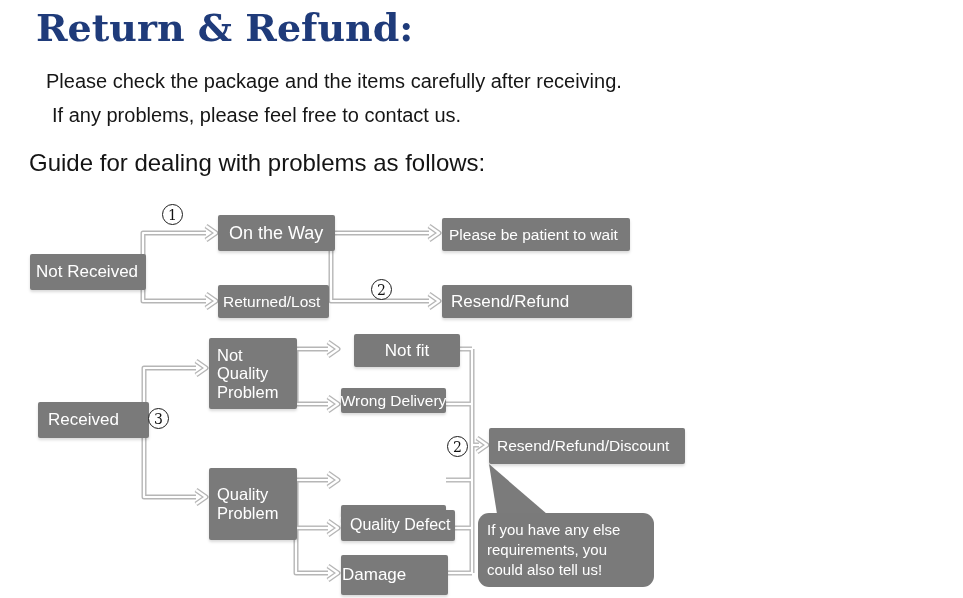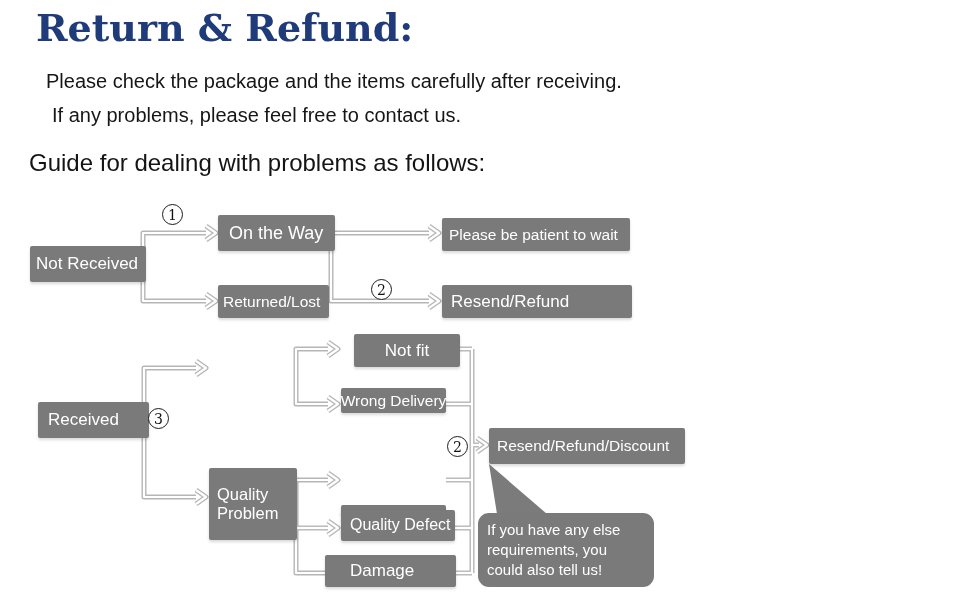--- a/index.html
+++ b/index.html
@@ -85,33 +85,34 @@
         <path fill="none" d="M447,573 H472"></path>
         <path fill="none" d="M472,445 H479"></path>
         <path fill="none" d="M477,438 L487,445 L477,452"></path>
       </g>
     </defs>
     <use href="#net" class="outer"></use>
     <use href="#net" class="inner"></use>
     <polygon class="tail" points="489,464 547,514 497,514"></polygon>
   </svg>
 
-  <div class="box" style="left:30px;top:246px;width:110px;height:36px;padding-left:6px;">Not Received</div>
+  <div class="box" style="left:30px;top:254px;width:110px;height:36px;padding-left:6px;">Not Received</div>
   <div class="box" style="left:218px;top:215px;width:106px;height:36px;padding-left:11px;font-size:18px;">On the Way</div>
   <div class="box" style="left:218px;top:285px;width:106px;height:33px;padding-left:5px;font-size:15.5px;">Returned/Lost</div>
   <div class="box" style="left:442px;top:218px;width:181px;height:33px;padding-left:7px;font-size:15.5px;">Please be patient to wait</div>
   <div class="box" style="left:442px;top:285px;width:181px;height:33px;padding-left:9px;">Resend/Refund</div>
 
   <div class="box" style="left:38px;top:402px;width:101px;height:36px;padding-left:10px;">Received</div>
+  <div class="box wrap" style="left:209px;top:338px;width:80px;height:71px;padding-left:8px;font-size:16.5px;">Not Quality Problem</div>
   <div class="box center" style="left:354px;top:334px;width:106px;height:33px;">Not fit</div>
   <div class="box center" style="left:341px;top:388px;width:105px;height:25px;font-size:15.5px;">Wrong Delivery</div>
   <div class="box wrap" style="left:209px;top:468px;width:80px;height:72px;padding-left:8px;font-size:16.5px;">Quality Problem</div>
   <div class="box center" style="left:341px;top:462px;width:105px;height:31px;font-size:15.5px;margin-top:43px;">Color Difference</div>
   <div class="box" style="left:341px;top:510px;width:105px;height:31px;padding-left:9px;font-size:16px;">Quality Defect</div>
-  <div class="box" style="left:325px;top:555px;width:106px;height:32px;padding-left:25px;">Damage</div>
+  <div class="box" style="left:341px;top:555px;width:106px;height:40px;padding-left:1px;">Damage</div>
   <div class="box" style="left:489px;top:428px;width:188px;height:36px;padding-left:8px;font-size:15.5px;">Resend/Refund/Discount</div>
 
   <span class="marker" style="left:162px;top:204px;">1</span>
   <span class="marker" style="left:371px;top:279px;">2</span>
   <span class="marker" style="left:148px;top:408px;">3</span>
   <span class="marker" style="left:447px;top:436px;">2</span>
 
   <div class="bubble">
     <span>If you have any else requirements, you could also tell us!</span>
   </div>

